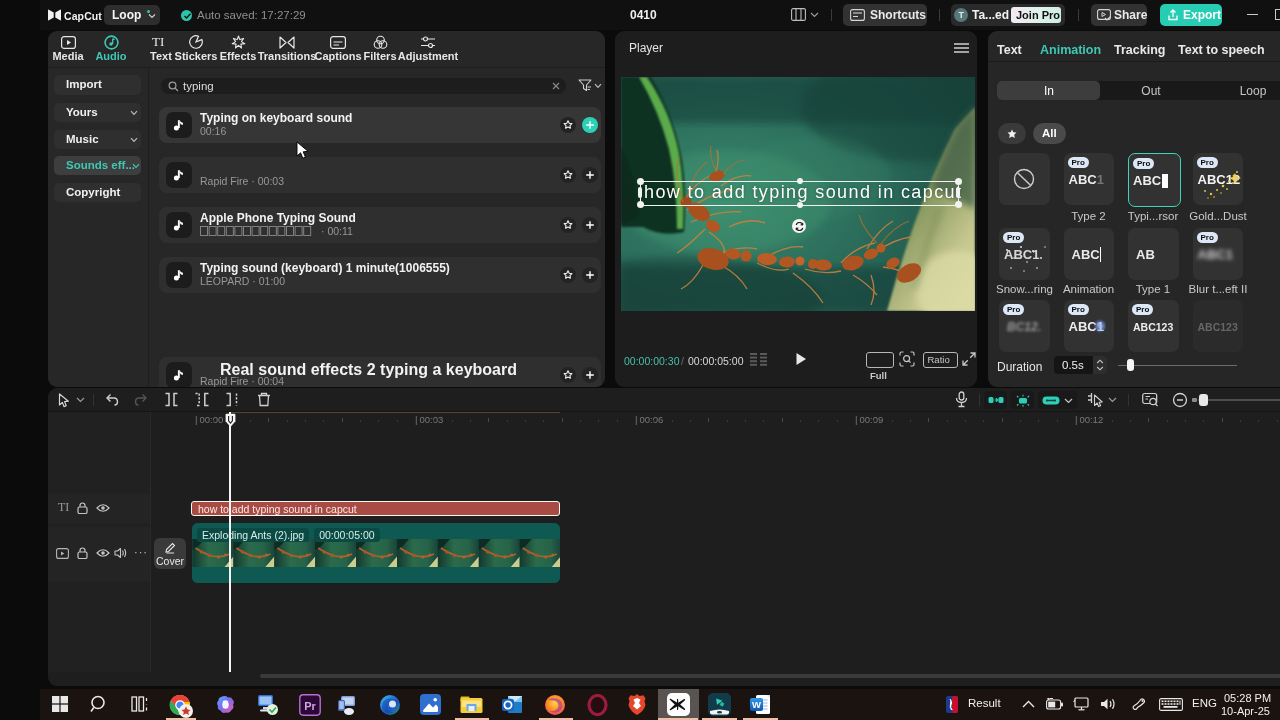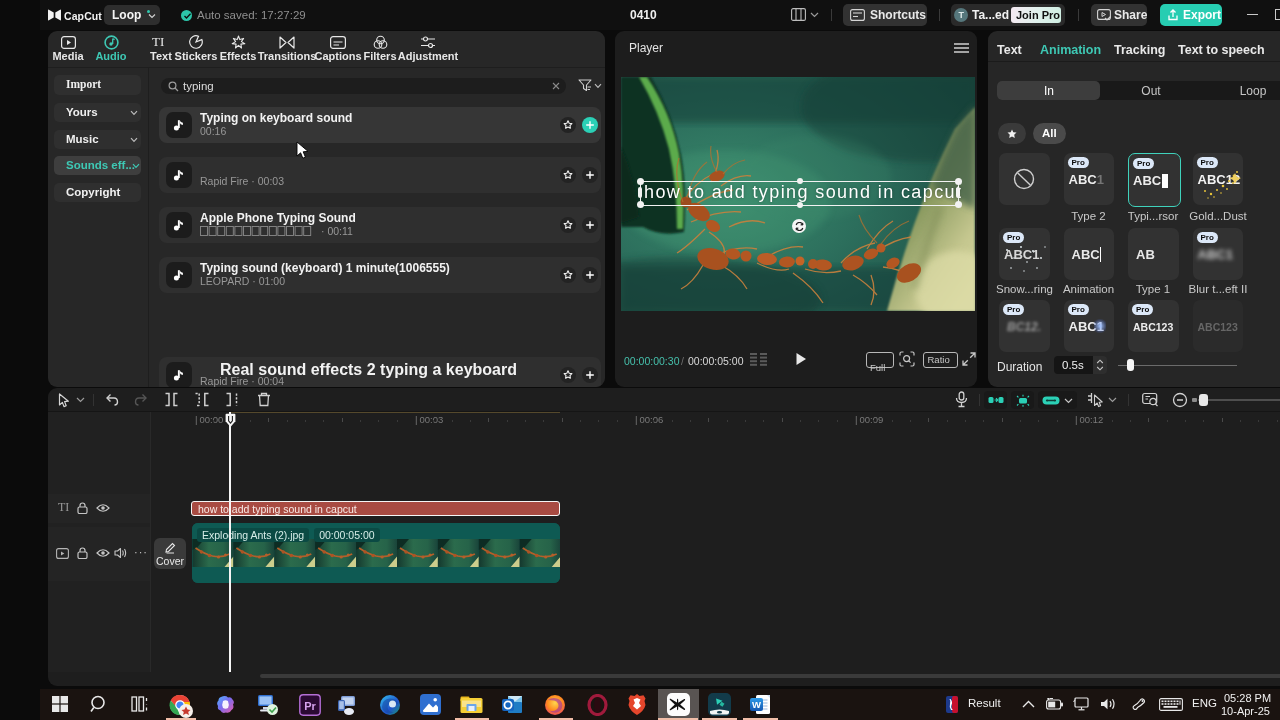--- a/index.html
+++ b/index.html
@@ -150,21 +150,21 @@
         <line x1="1" y1="3" x2="15" y2="3" stroke="#e8e8e8" stroke-width="1.2"></line>
         <line x1="1" y1="9.5" x2="15" y2="9.5" stroke="#e8e8e8" stroke-width="1.2"></line>
         <circle cx="5.5" cy="3" r="2" fill="#272727" stroke="#e8e8e8" stroke-width="1.2"></circle>
         <circle cx="10.5" cy="9.5" r="2" fill="#272727" stroke="#e8e8e8" stroke-width="1.2"></circle>
       </svg>
 <div class="txt" style="left:380px;top:19px;width:0;">
         <span style="position:absolute;transform:translateX(-50%);left:0;font-size:11px;font-weight:bold;color:#e8e8e8;">Adjustment</span>
       </div>
 
 <div class="abs" style="left:100px;top:37px;width:1px;height:319px;background:#1e1e1e;"></div>
-<div class="abs" style="left:6px;top:44px;width:87px;height:20px;background:#2f2f2f;border-radius:5px;font-family:Liberation Serif, serif;">
+<div class="abs" style="left:6px;top:44px;width:87px;height:20px;background:#2f2f2f;border-radius:5px;">
         <div class="txt" style="left:12px;top:3px;font-size:11.5px;font-weight:bold;color:#f0f0f0;">Import</div>
       </div>
 <div class="abs" style="left:6px;top:72px;width:87px;height:19px;background:#2f2f2f;border-radius:5px;">
         <div class="txt" style="left:12px;top:2.5px;font-size:11.5px;font-weight:bold;color:#f0f0f0;">Yours</div>
         <svg class="abs" style="left:76px;top:7px;" width="8" height="6" viewBox="0 0 8 6">
           <path d="M1 1.2 L4 4.4 L7 1.2" stroke="#bbb" stroke-width="1.2" fill="none"></path>
         </svg>
       </div>
 <div class="abs" style="left:6px;top:99px;width:87px;height:19px;background:#2f2f2f;border-radius:5px;">
         <div class="txt" style="left:12px;top:2.5px;font-size:11.5px;font-weight:bold;color:#f0f0f0;">Music</div>
@@ -418,21 +418,21 @@
           <rect x="10" y="0" width="7" height="2"></rect>
           <rect x="10" y="3.6" width="7" height="2"></rect>
           <rect x="10" y="7.2" width="7" height="2"></rect>
           <rect x="10" y="10.8" width="7" height="2"></rect>
         </g>
       </svg>
 <svg class="abs" style="left:180px;top:321px;" width="12" height="14" viewBox="0 0 12 14">
         <path d="M1.5 1 L11 7 L1.5 13 Z" fill="#e8e8e8"></path>
       </svg>
 <div class="abs" style="left:251px;top:321px;width:26px;height:14px;border:1.1px solid #b8b8b8;border-radius:3px;">
-        <div class="txt" style="left:3px;top:9px;font-size:9.5px;color:#c8c8c8;">Full</div>
+        <div class="txt" style="left:3px;top:17px;font-size:9.5px;color:#c8c8c8;font-weight:bold;">Full</div>
       </div>
 <svg class="abs" style="left:284px;top:320px;" width="16" height="16" viewBox="0 0 16 16">
         <path d="M1 4.5 L1 2.5 Q1 1 2.5 1 L4.5 1 M11.5 1 L13.5 1 Q15 1 15 2.5 L15 4.5 M15 11.5 L15 13.5 Q15 15 13.5 15 L11.5 15 M4.5 15 L2.5 15 Q1 15 1 13.5 L1 11.5" stroke="#c8c8c8" stroke-width="1.2" fill="none"></path>
         <circle cx="7.6" cy="7.6" r="3" fill="none" stroke="#c8c8c8" stroke-width="1.2"></circle>
         <line x1="9.8" y1="9.8" x2="11.6" y2="11.6" stroke="#c8c8c8" stroke-width="1.2"></line>
       </svg>
 <div class="abs" style="left:308px;top:321px;width:33px;height:14px;border:1.1px solid #b8b8b8;border-radius:3px;">
         <div class="txt" style="left:3.5px;top:1px;font-size:9.5px;color:#c8c8c8;">Ratio</div>
       </div>
 <svg class="abs" style="left:347px;top:321px;" width="14" height="14" viewBox="0 0 14 14">

